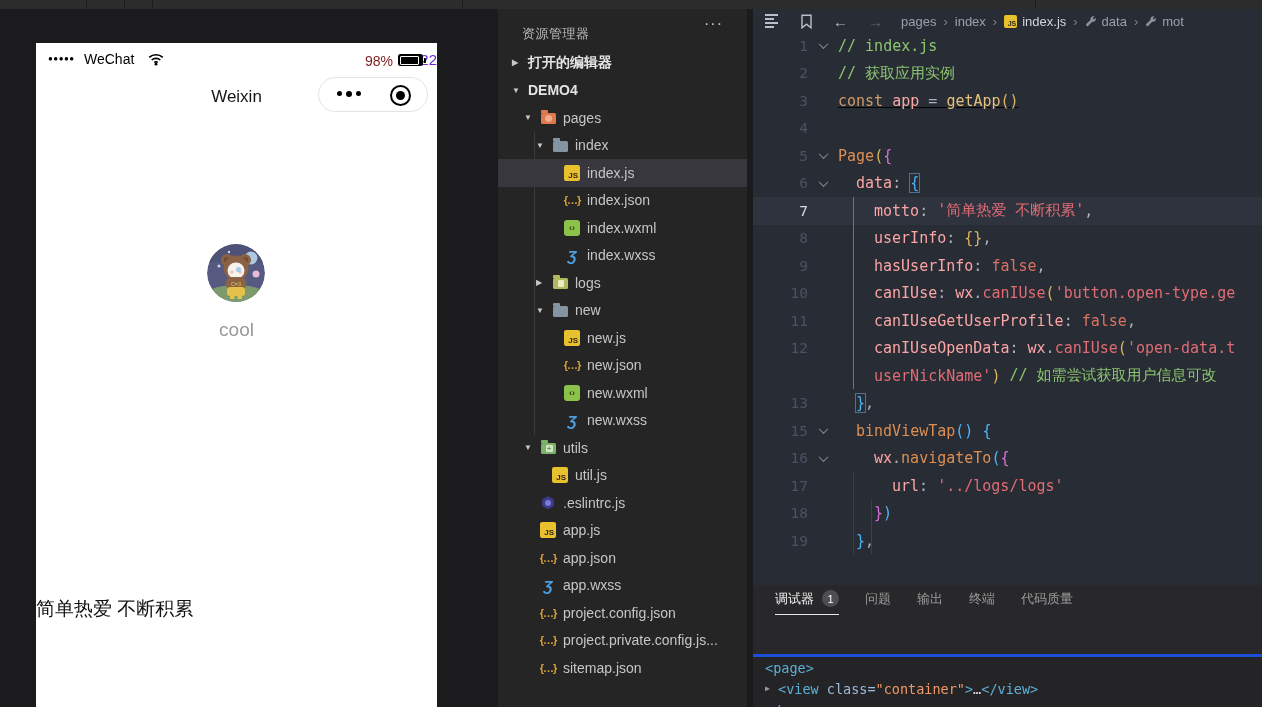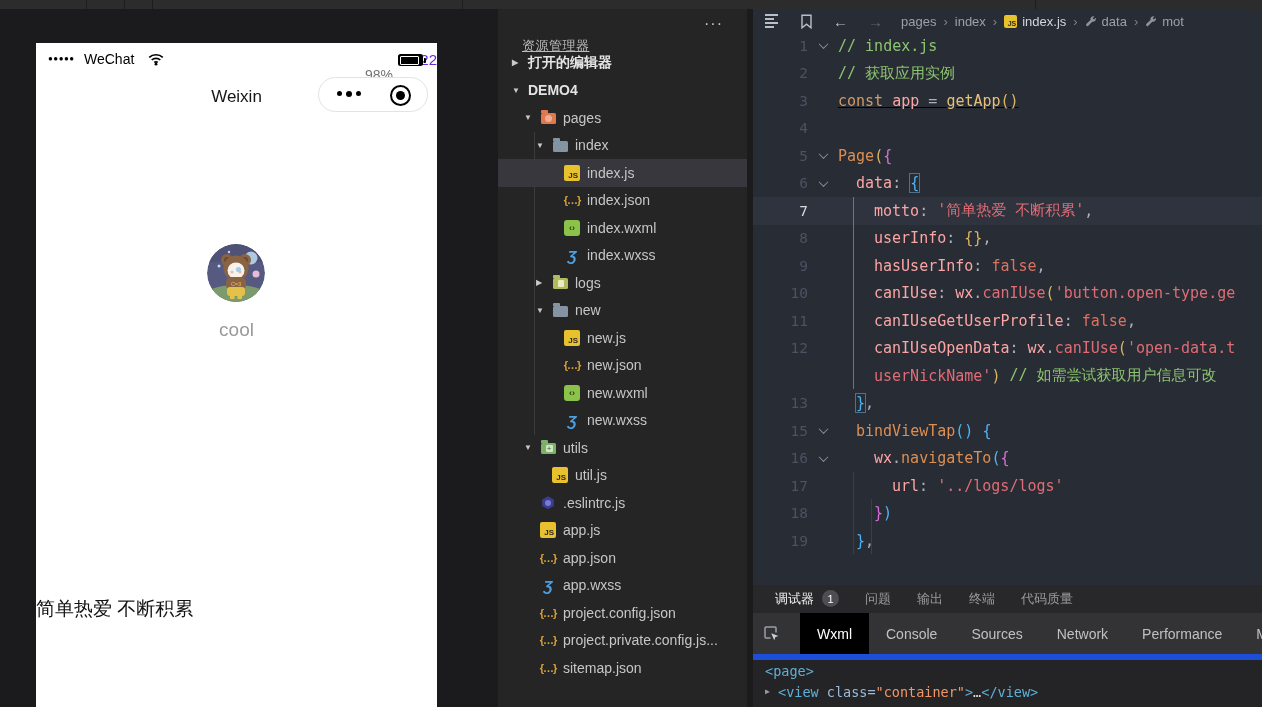--- a/index.html
+++ b/index.html
@@ -12,40 +12,40 @@
   .strip-sep { position:absolute; top:0; width:1px; height:9px; background:#1d1d1d; }
 
   
   .sim-area { position:absolute; left:0; top:9px; width:498px; height:698px; background:#1b1b1d; }
   .phone { position:absolute; left:36px; top:34px; width:401px; height:664px; background:#fff; }
   .statusbar { position:absolute; left:0; top:6px; width:100%; height:22px; }
   .sig-dots { position:absolute; left:12px; top:5px; font-size:8px; letter-spacing:0.5px; color:#000; }
   .carrier { position:absolute; left:48px; top:2px; font-size:14px; color:#000; }
   .wifi { position:absolute; left:112px; top:3px; }
   .clock { position:absolute; left:0; width:100%; text-align:right; top:2px; font-size:15px; color:#6d28d9; }
-  .batt-pct { position:absolute; right:44px; top:18px; font-size:14px; color:#737373; }
+  .batt-pct { position:absolute; right:44px; top:4px; font-size:14px; color:#7f1d1d; }
   .battery { position:absolute; right:14px; top:5px; width:25px; height:12px; background:#000; border-radius:2.5px; }
   .battery::after { content:''; position:absolute; right:-3px; top:3.5px; width:2px; height:5px; background:#000; border-radius:0 1px 1px 0; }
   .battery::before { content:''; position:absolute; left:1.5px; top:1.5px; right:4px; bottom:1.5px; background:#000; border:1px solid #fff; border-radius:1px; }
   .navbar { position:absolute; left:0; top:30px; width:100%; height:48px; }
   .nav-title { position:absolute; left:0; width:100%; text-align:center; top:14px; font-size:17px; color:#161616; }
   .capsule { position:absolute; right:9px; top:4px; width:110px; height:35px; border:1px solid #e3e3e3; border-radius:18px; background:#fff; display:flex; align-items:center; }
   .cap-dots { position:absolute; left:18px; top:13px; display:flex; gap:4px; }
   .cap-dots i { width:5px; height:5px; background:#000; border-radius:50%; }
   .cap-dots i:nth-child(2){ width:6px; height:6px; margin-top:-0.5px; }
   .cap-home { position:absolute; right:16px; top:7px; width:21px; height:21px; border:2.5px solid #000; border-radius:50%; }
   .cap-home::after { content:''; position:absolute; left:3.5px; top:3.5px; width:9px; height:9px; background:#000; border-radius:50%; }
   .avatar { position:absolute; left:171px; top:201px; width:58px; height:58px; border-radius:50%; overflow:hidden; }
   .nickname { position:absolute; left:0; width:100%; text-align:center; top:276px; font-size:19px; color:#9a9a9a; }
   .motto { position:absolute; left:0; width:100%; text-align:left; top:553px; font-size:19px; color:#141414; }
 
   
   .explorer { position:absolute; left:498px; top:9px; width:252px; height:698px; background:#252526; border-right:3px solid #1b1b1d; overflow:hidden; }
   .exp-header { position:absolute; left:0; top:0; width:100%; height:38px; }
-  .exp-title { position:absolute; left:24px; top:28px; font-size:13px; color:#bcbcbc; letter-spacing:0.5px;text-decoration:underline; }
+  .exp-title { position:absolute; left:24px; top:16px; font-size:13px; color:#bcbcbc; letter-spacing:0.5px; }
   .exp-menu { position:absolute; right:24px; top:6px; font-size:16px; color:#c5c5c5; letter-spacing:1px; cursor:pointer; }
   .tree { position:absolute; left:0; top:40px; width:100%; }
   .tree-row { position:relative; height:27.5px; display:flex; align-items:center; font-size:14px; color:#c6c6c6; cursor:pointer; }
   .tree-row.selected { background:#37373d; }
   .tree-row.bold { font-weight:bold; color:#e4e4e4; }
   .twisty { width:16px; flex:0 0 16px; font-size:8px; color:#c8c8c8; text-align:left; }
   .ic { width:16px; height:16px; flex:0 0 16px; margin-right:7px; display:flex; align-items:center; justify-content:center; font-family:"Liberation Sans",sans-serif; }
   .ic-js { background:#e8c12e; color:#32281a; border-radius:2px; font-size:8px; font-weight:bold; align-items:flex-end; justify-content:flex-end; padding:1px 2px; }
   .ic-json { color:#d8a235; font-weight:bold; font-size:11px; letter-spacing:-1px; }
   .ic-wxml { background:#8bc34a; color:#2c3b14; border-radius:3px; font-size:9px; font-weight:bold; }
@@ -101,21 +101,21 @@
   .dbg-tabs { position:absolute; left:0; top:0; width:100%; height:28px; display:flex; align-items:center; padding-left:22px; }
   .dbg-tab { font-size:13px; color:#9a9a9a; margin-right:26px; position:relative; cursor:pointer; display:flex; align-items:flex-start; }
   .dbg-tab.active { color:#f0f0f0; }
   .dbg-tab.active::after { content:''; position:absolute; left:0; right:0; bottom:-7px; height:1.5px; background:#e8e8e8; }
   .badge { width:17px; height:17px; border-radius:50%; background:#4d4d52; color:#fff; font-size:11px; display:flex; align-items:center; justify-content:center; margin-left:8px; }
   .dt-bar { position:absolute; left:0; top:28px; width:100%; height:41px; background:#333336; display:flex; align-items:center; }
   .inspect { margin:0 12px 0 10px; display:flex; cursor:pointer; }
   .dt-sep { width:1px; height:24px; background:#4a4a4e; margin-right:8px; }
   .dt-tab { height:100%; display:flex; align-items:center; padding:0 17px; font-size:14px; color:#c0c0c0; cursor:pointer; white-space:nowrap; }
   .dt-tab.active { background:#000; color:#fff; }
-  .wx-tree { position:absolute; left:0; top:69px; width:100%; height:53px; background:#242427; border-top:6px solid #1d4ed8; }
+  .wx-tree { position:absolute; left:0; top:69px; width:100%; height:53px; background:#242427; border-top:3px solid #1d4ed8; }
   .wx-line { height:21px; display:flex; align-items:center; padding-left:12px; font-family:"DejaVu Sans Mono", monospace; font-size:13.5px; white-space:pre; cursor:default; }
   .wx-arrow { width:13px; flex:0 0 13px; color:#9a9a9a; font-size:8px; }
   .wx-noarrow { width:0; }
   .wtag{color:#5db0d7} .wattr{color:#9bbbdc} .wval{color:#f29766} .wpn{color:#9bbbdc} .wplain{color:#dcdcdc}
 </style>
 </head>
 <body>
 
 <div id="stage">
 
@@ -404,37 +404,20 @@
   </div>
 
   <div class="debugger">
     <div class="dbg-tabs" id="dbgTabs">
         <span class="dbg-tab active">调试器<span class="badge">1</span></span>
         <span class="dbg-tab">问题</span>
         <span class="dbg-tab">输出</span>
         <span class="dbg-tab">终端</span>
         <span class="dbg-tab">代码质量</span>
       </div>
-    <div class="dt-bar">
-      <span class="inspect">
-        <svg width="17" height="17" viewBox="0 0 17 17">
-          <path d="M13 7.5 V3 a1 1 0 0 0 -1 -1 H3 a1 1 0 0 0 -1 1 v9 a1 1 0 0 0 1 1 h4.5" stroke="#9aa0a6" stroke-width="1.5" fill="none"></path>
-          <path d="M8.2 8.2 l7.3 2.7 -3.1 1.2 -1.2 3.1 z" fill="#c9cdd1"></path>
-        </svg>
-      </span>
-      <span class="dt-sep"></span>
-      <span id="dtTabs" style="display:flex;height:100%;">
-          <span class="dt-tab active">Wxml</span>
-          <span class="dt-tab">Console</span>
-          <span class="dt-tab">Sources</span>
-          <span class="dt-tab">Network</span>
-          <span class="dt-tab">Performance</span>
-          <span class="dt-tab">Me</span>
-        </span>
-    </div>
     <div class="wx-tree" id="wxTree">
         <div class="wx-line"><span class="wx-noarrow"></span><span class="wtag">&lt;page&gt;</span></div>
         <div class="wx-line"><span class="wx-arrow">▶</span><span class="wtag">&lt;view</span><span class="wpn"> </span><span class="wattr">class</span><span class="wpn">=</span><span class="wval">"container"</span><span class="wtag">&gt;</span><span class="wplain">…</span><span class="wtag">&lt;/view&gt;</span></div>
         <div class="wx-line"><span class="wx-noarrow"></span><span class="wtag">&lt;/page&gt;</span></div>
       </div>
   </div>
 
 </div>
 
 </body></html>

